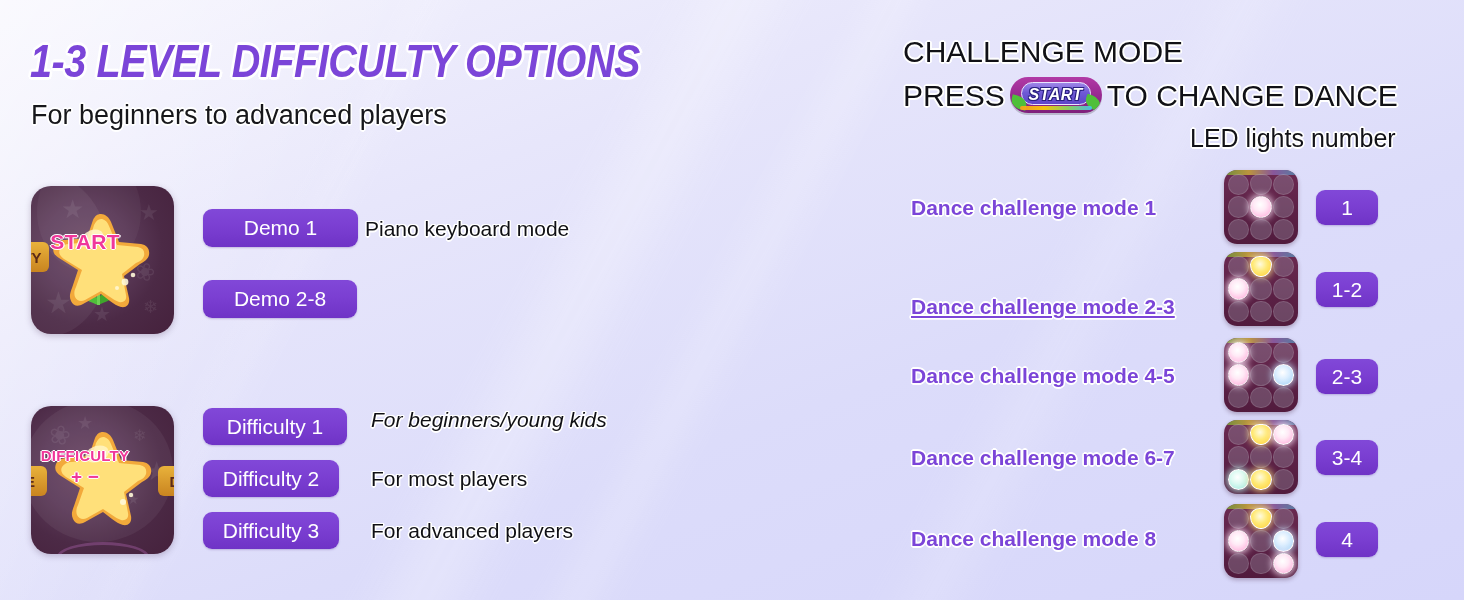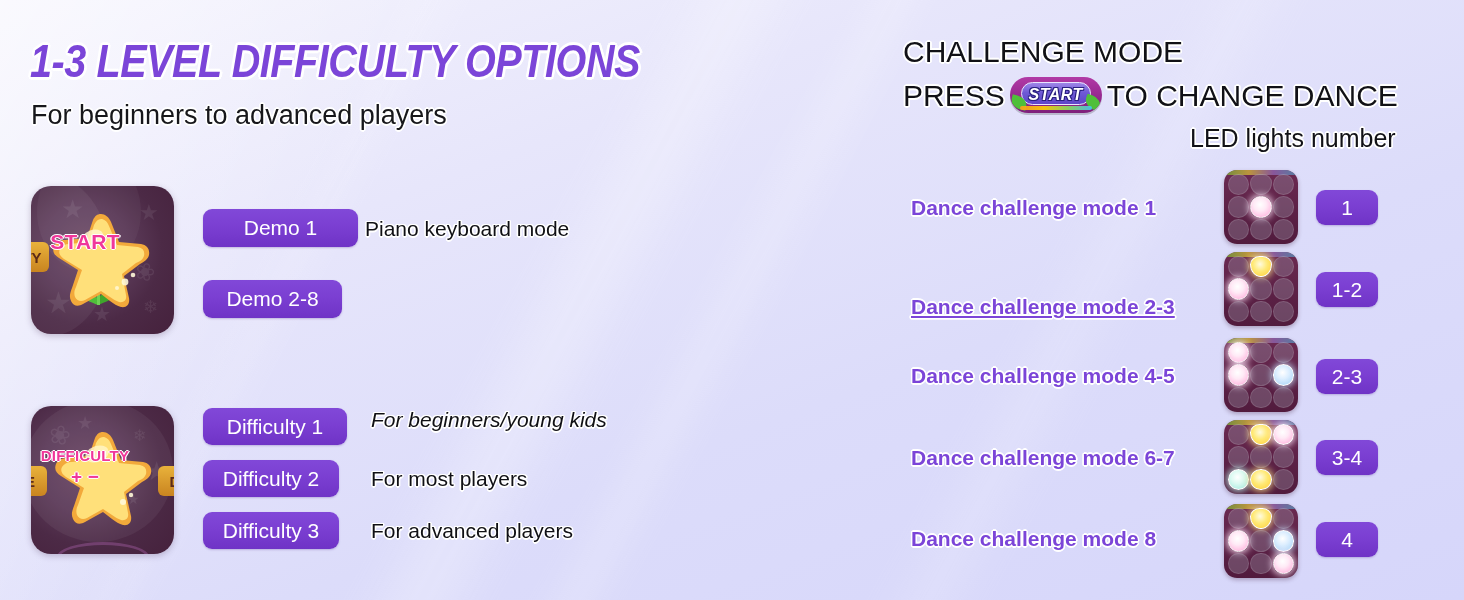--- a/index.html
+++ b/index.html
@@ -298,21 +298,21 @@
         <circle cx="82" cy="69" r="2.2" fill="#fff8d8" opacity=".9"></circle>
       </svg>
     </div>
     <div class="star-label name">DIFFICULTY</div>
     <div class="star-label signs">+ −</div>
   </div>
 
   <div class="pill" style="left:203px; top:209px; width:155px; height:38px;">Demo 1</div>
   <div class="row-text" style="left:365px; top:216px;text-align:center;">Piano keyboard mode</div>
 
-  <div class="pill" style="left:203px; top:280px; width:139px; height:38px;">Demo 2-8</div>
+  <div class="pill" style="left:203px; top:280px; width:154px; height:38px;">Demo 2-8</div>
 
   <div class="pill" style="left:203px; top:408px; width:144px; height:37px;">Difficulty 1</div>
   <div class="row-text" style="left:371px; top:407px;font-style:italic;">For beginners/young kids</div>
 
   <div class="pill" style="left:203px; top:460px; width:136px; height:37px;">Difficulty 2</div>
   <div class="row-text" style="left:371px; top:466px;">For most players</div>
 
   <div class="pill" style="left:203px; top:512px; width:136px; height:37px;">Difficulty 3</div>
   <div class="row-text" style="left:371px; top:518px;">For advanced players</div>
 

